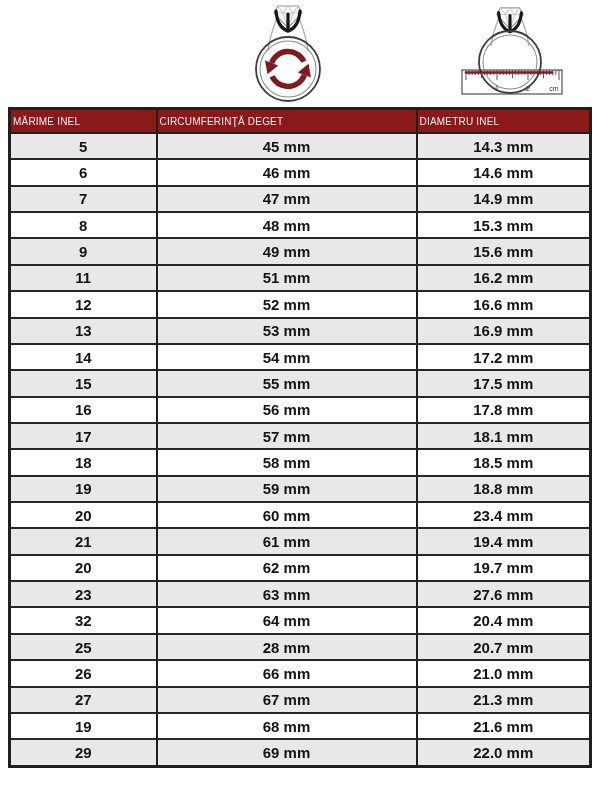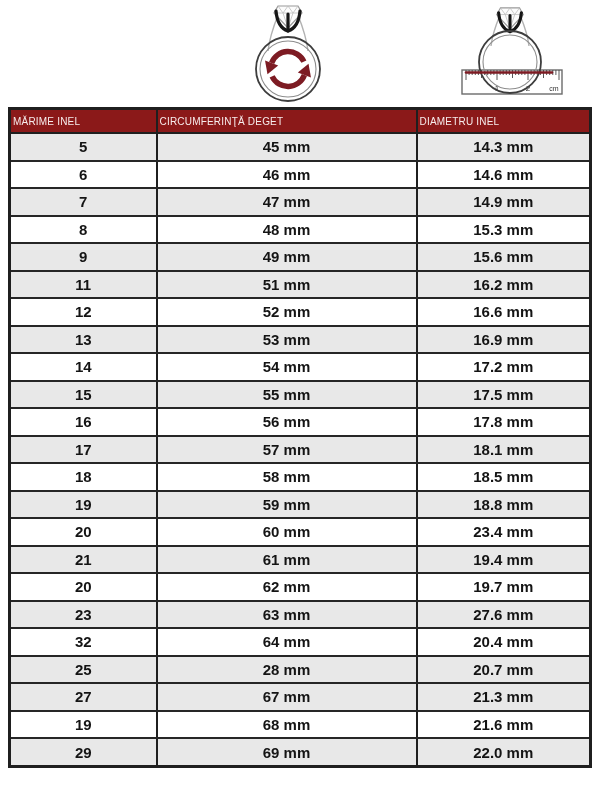--- a/index.html
+++ b/index.html
@@ -243,20 +243,25 @@
         <tr>
           <td>32</td>
           <td>64 mm</td>
           <td>20.4 mm</td>
         </tr>
         <tr class="alt">
           <td>25</td>
           <td>28 mm</td>
           <td>20.7 mm</td>
         </tr>
+        <tr>
+          <td>26</td>
+          <td>66 mm</td>
+          <td>21.0 mm</td>
+        </tr>
         <tr class="alt">
           <td>27</td>
           <td>67 mm</td>
           <td>21.3 mm</td>
         </tr>
         <tr>
           <td>19</td>
           <td>68 mm</td>
           <td>21.6 mm</td>
         </tr>

